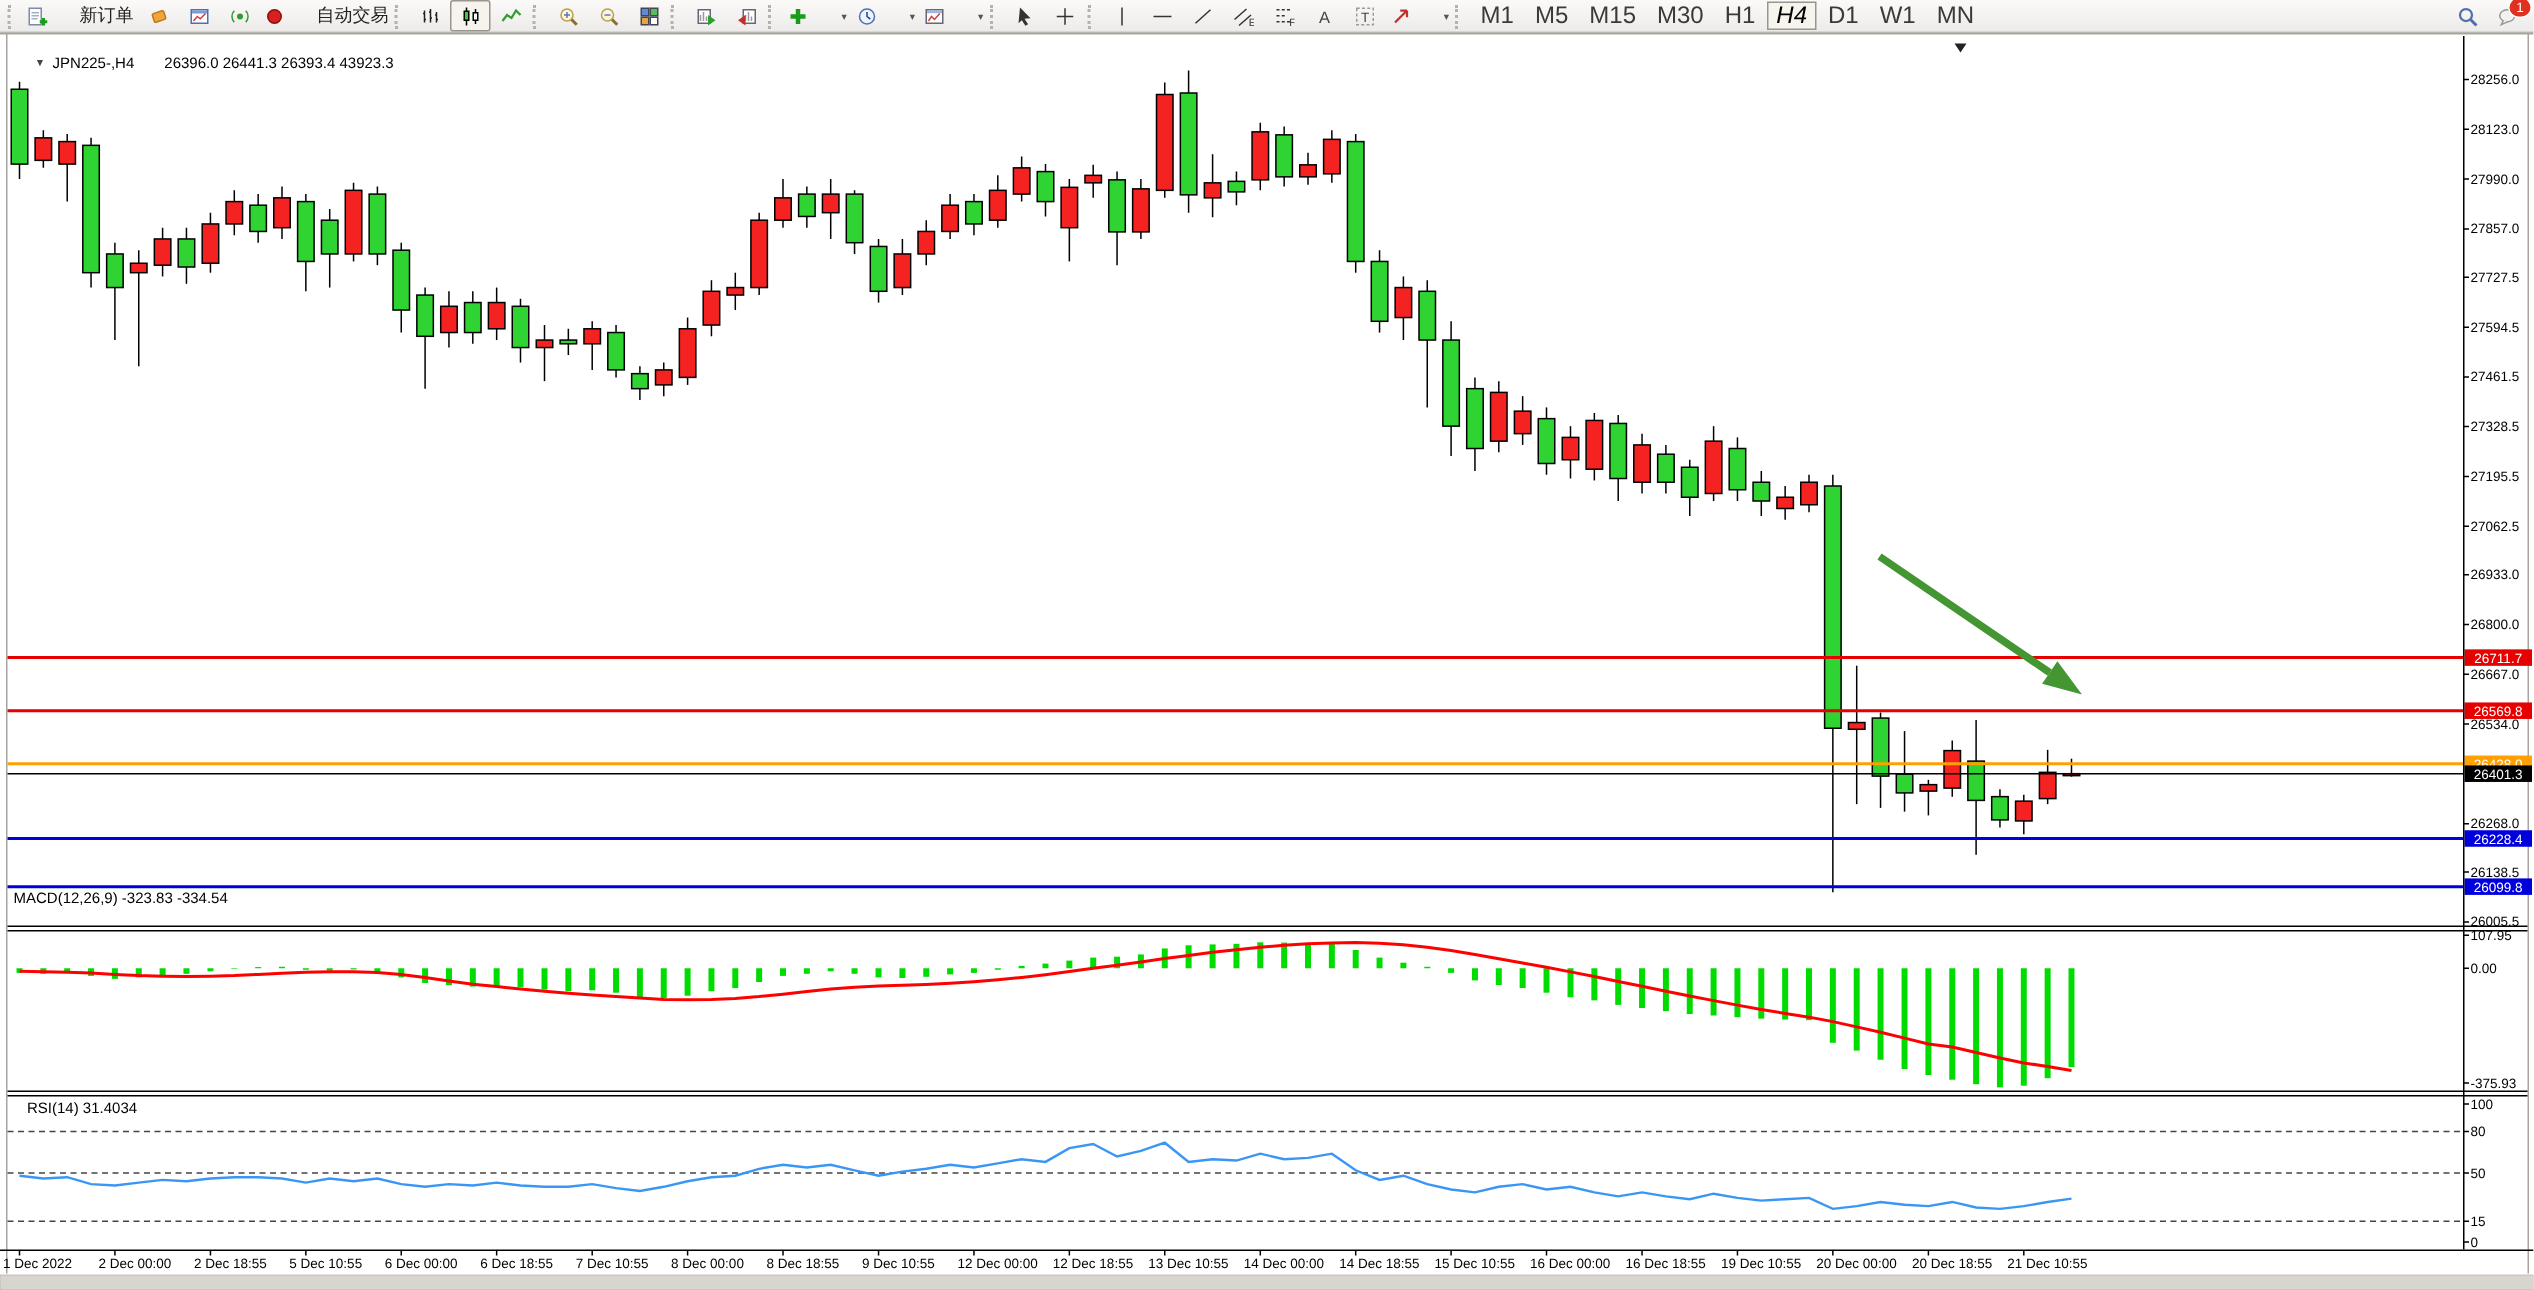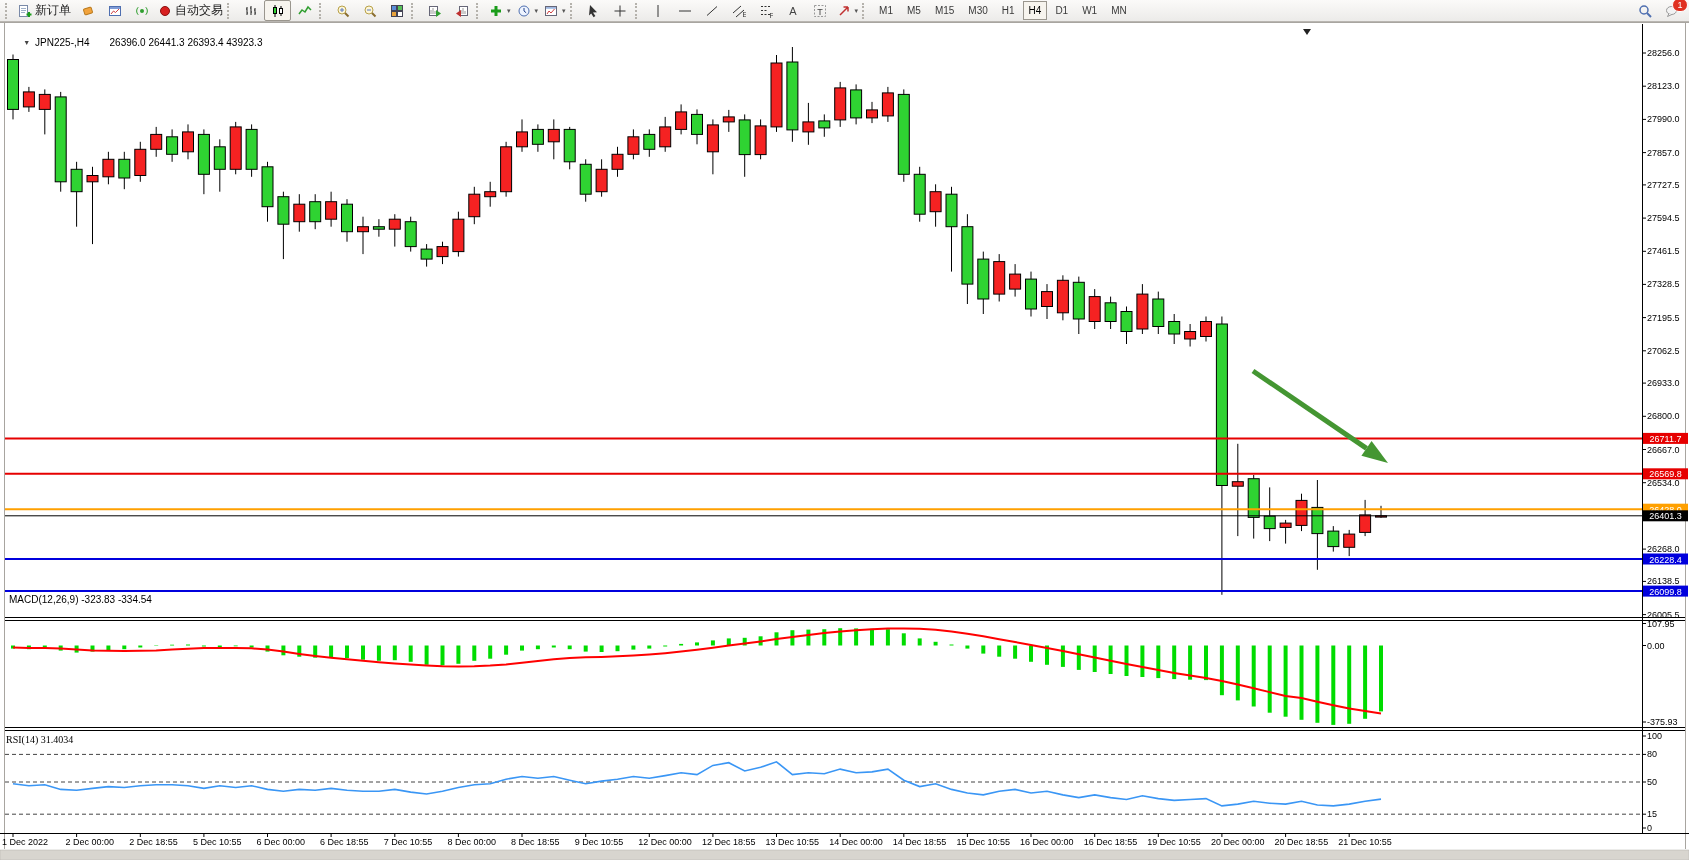--- a/index.html
+++ b/index.html
@@ -3,40 +3,40 @@
 <meta charset="utf-8">
 <style>
   html,body{margin:0;padding:0;background:#fff;width:1689px;height:860px;overflow:hidden;
     font-family:"Liberation Sans","DejaVu Sans",sans-serif;}
   
   .toolbar{position:absolute;left:0;top:0;width:1689px;height:22px;box-sizing:border-box;
     background:linear-gradient(#fbfaf9,#ecebe9);border-bottom:1px solid #b9b6b1;
     display:flex;align-items:center;padding:0 4px;}
   .tb-grip{width:4px;height:16px;border-left:2px dotted #b5b2ac;margin:0 4px 0 1px;}
   .tb-btn{height:19px;min-width:21px;display:flex;align-items:center;justify-content:center;
-    gap:3px;padding:0 2px;border:1px solid transparent;border-radius:2px;cursor:default;}
+    gap:21px;padding:0 2px;border:1px solid transparent;border-radius:2px;cursor:default;}
   .tb-btn.active{background:#f7f4ee;border:1px solid #9a968e;}
   .tb-label{font-size:12px;color:#222;white-space:nowrap;}
   .tb-drop{font-size:7px;color:#555;margin-left:1px;}
-  .tf-btn{height:17px;padding:0 5px;font-size:10px;color:#3a3a3a;display:flex;align-items:center;
+  .tf-btn{height:17px;padding:0 5px;font-size:16px;color:#3a3a3a;display:flex;align-items:center;
     border:1px solid transparent;margin:0 1px;text-align:center;}
-  .tf-btn.active{background:#f7f4ee;border:1px solid #9a968e;color:#000;}
+  .tf-btn.active{background:#f7f4ee;border:1px solid #9a968e;color:#000;font-style:italic;}
   .tb-spacer{flex:1;}
   .chat-wrap{position:relative;}
   .chat-badge{position:absolute;right:-4px;top:-3px;background:#e03020;color:#fff;font-size:9px;
     min-width:12px;height:12px;border-radius:7px;display:flex;align-items:center;justify-content:center;
     border:1px solid #fff;padding:0 1px;}
   
   #chart-wrap{position:absolute;left:0;top:22px;width:1689px;height:838px;}
   .pane-label{position:absolute;font-size:10px;color:#000;white-space:pre;}
   #chart-title{left:12px;top:4px;}
   #chart-title .tri{font-size:7px;color:#444;margin-right:5px;vertical-align:1px;}
   #chart-title .sym{margin-right:20px;}
   #macd-label{left:9px;top:572px;}
-  #rsi-label{left:6px;top:712px;font-family:Liberation Serif, serif;}
+  #rsi-label{left:18px;top:712px;}
 </style>
 </head>
 <body>
 
 <div class="toolbar" id="toolbar">
     <span class="tb-grip"></span>
     <div class="tb-btn">
       <span style="display: flex;">
         <svg width="14" height="14" viewBox="0 0 14 14">
           <rect x="1.5" y="1.5" width="8" height="11" fill="#fff" stroke="#7a8aa8"></rect>

